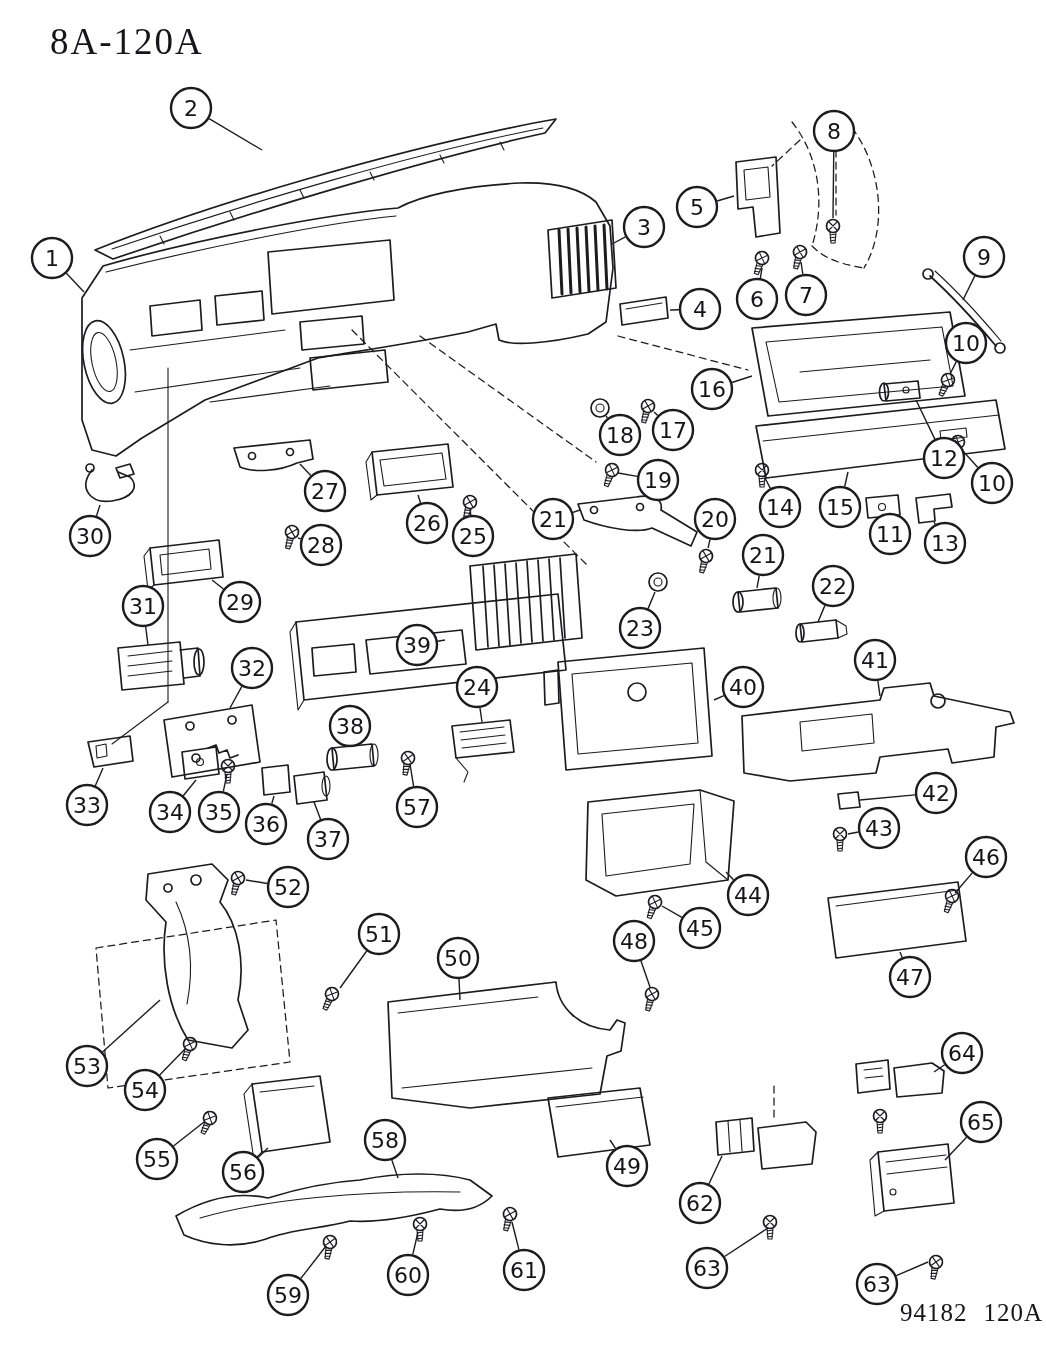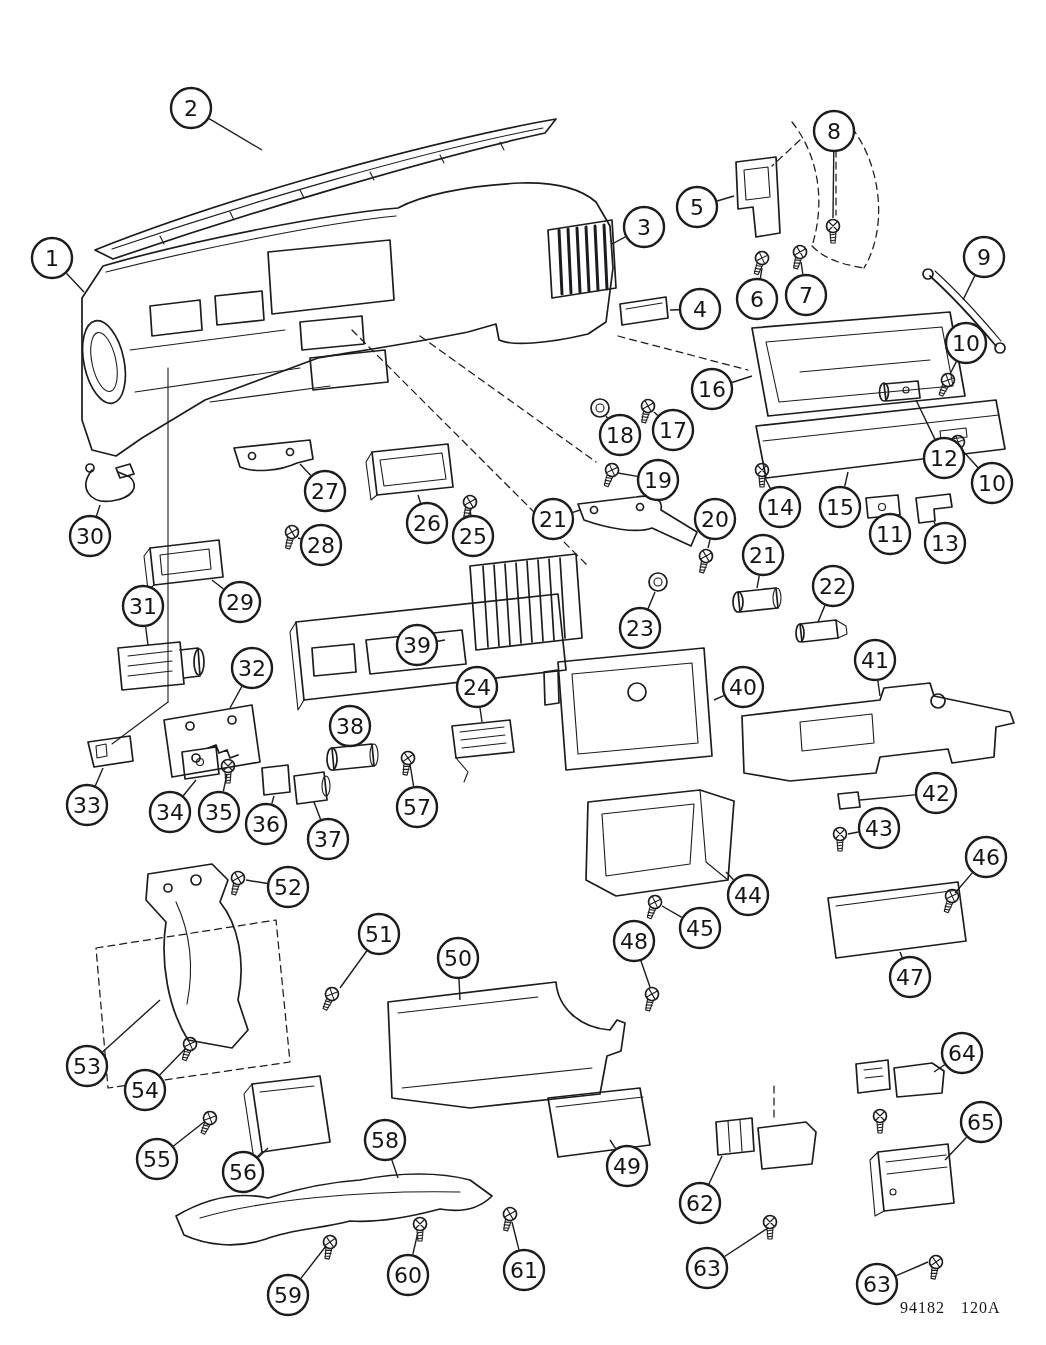--- a/index.html
+++ b/index.html
@@ -10,21 +10,21 @@
     font-family:"Liberation Serif", serif;
     overflow:hidden;
   }
   .page-code{
     position:absolute;left:50px;top:20px;
     font-size:37px;letter-spacing:2px;color:#15151a;
     font-family:"Liberation Serif", serif;
   }
   .footer{
     position:absolute;left:900px;top:1299px;
-    font-size:16px;color:#15151a;letter-spacing:1px;
+    font-size:25px;color:#15151a;letter-spacing:1px;
     display:flex;gap:16px;
     font-family:"Liberation Serif", serif;
   }
   svg.diagram{position:absolute;left:0;top:0;}
   .art path,.art line,.art rect,.art ellipse,.art circle,.art polyline{
     fill:none;stroke:#1c1c20;stroke-width:1.7;
     stroke-linecap:round;stroke-linejoin:round;
   }
   .art .thin{stroke-width:1.1;}
   .art .bar{stroke-width:3;}
@@ -35,20 +35,21 @@
     font-family:"DejaVu Sans", sans-serif;
     font-size:22px;fill:#141418;
     text-anchor:middle;
   }
 </style>
 </head>
 <body>
 
 <div class="page">
 
+  <div class="page-code">8A-120A</div>
 
   <svg class="diagram" id="diagram" width="1046" height="1345" viewBox="0 0 1046 1345">
 
     <g class="art" id="art">
 
       <g>
         <path d="M 95 250 C 210 204 392 151 534 123 L 556 119 L 545 133 C 430 158 248 213 113 259 Z"></path>
         <path class="thin" d="M 112 249 C 250 202 420 152 543 128"></path>
         <path class="thin" d="M 160 236 l 4 8 M 230 212 l 4 8 M 300 190 l 4 8 M 370 172 l 4 8 M 440 155 l 4 8 M 500 142 l 4 8"></path>
       </g>

